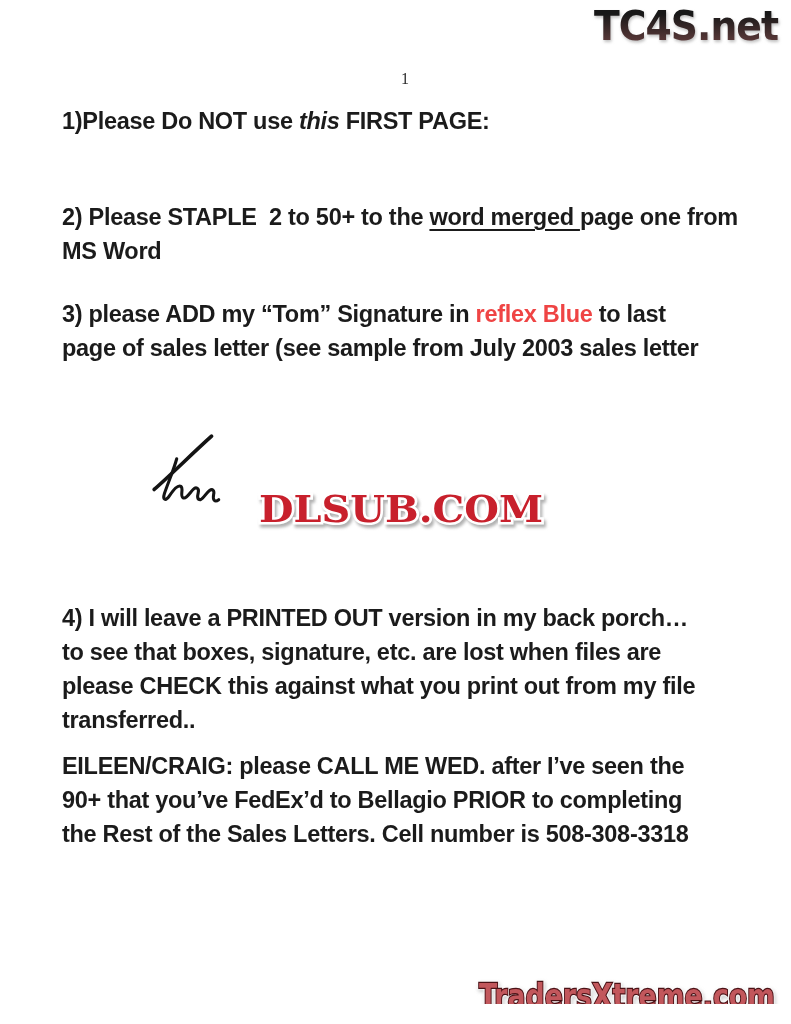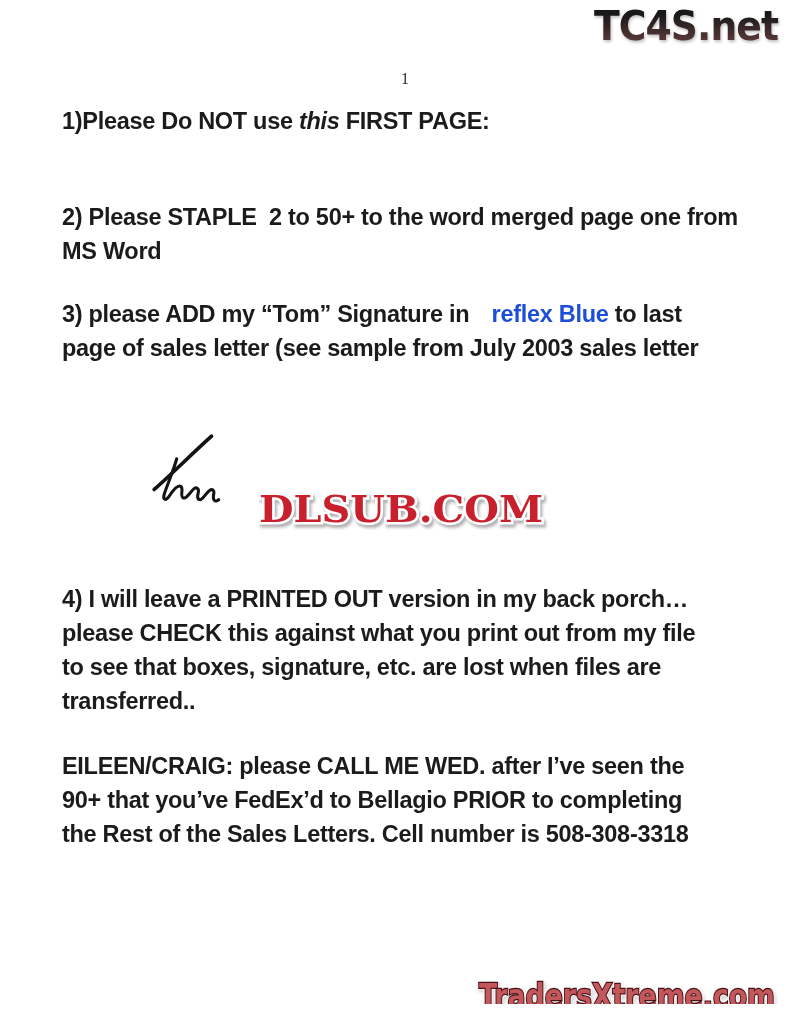--- a/index.html
+++ b/index.html
@@ -5,22 +5,22 @@
   html,body{margin:0;padding:0;background:#ffffff;}
   .page{position:relative;width:791px;height:1004px;background:#ffffff;overflow:hidden;
         font-family:"Liberation Sans",sans-serif;}
   .pagenum{position:absolute;left:401px;top:70px;font-family:"Liberation Serif",serif;
            font-size:16px;color:#2e2e2e;}
   .para{position:absolute;left:62px;color:#1b1b1b;font-weight:bold;font-size:23.5px;
         line-height:34px;letter-spacing:-0.3px;}
   .line{white-space:pre;}
   .emph{font-style:italic;text-underline-offset:4px;
         text-decoration-thickness:2px;}
-  .uline{text-underline-offset:4px;text-decoration-thickness:2px;margin-top:34px;}
-  .blue{color:#1d4ed8;margin-left:16px;}
+  .uline{text-decoration:underline;text-underline-offset:4px;text-decoration-thickness:2px;margin-top:34px;}
+  .blue{color:#ef4444;}
   .abs{position:absolute;}
   .tc4s{left:592px;top:2px;filter:drop-shadow(1px 2px 1.5px rgba(140,140,140,0.55));}
   .tc4s text{font-family:"DejaVu Sans",sans-serif;font-weight:bold;font-size:41px;
              letter-spacing:-1px;}
   .dlsub{left:250px;top:483px;filter:drop-shadow(2px 3px 1.5px rgba(125,125,125,0.6));}
   .dlsub text{font-family:"DejaVu Serif",serif;font-weight:bold;font-size:37px;
               fill:#c8202c;stroke:#ffffff;stroke-width:5px;paint-order:stroke;}
   .traders{left:473px;top:972px;
            filter:drop-shadow(0 0 1px #ffffff) drop-shadow(0 0 1px #ffffff)
                   drop-shadow(1px 2px 1.5px rgba(140,140,140,0.5));}
@@ -62,24 +62,24 @@
 
   <svg class="abs sig" width="84" height="84" viewBox="0 0 82 82">
     <path d="M8,60 C24,46 44,26 64,8" stroke-width="3.6"></path>
     <path d="M30,30 C27,41 21,55 18,64 C16,70 19,72 23,66 C27,60 31,55 34,57 C37,59 33,66 36,68 C39,70 43,63 46,60 C49,57 52,59 51,63 C50,67 50,70 53,70 C56,69 59,63 62,61 C65,59 67,61 66,65 C65,70 67,73 71,70" stroke-width="3"></path>
   </svg>
 
   <svg class="abs dlsub" width="305" height="54">
     <text x="9" y="39" textLength="284" lengthAdjust="spacingAndGlyphs">DLSUB.COM</text>
   </svg>
 
-  <div class="para" style="top:582px">
+  <div class="para" style="top:601px">
     <div class="line">4) I will leave a PRINTED OUT version in my back porch…</div>
+    <div class="line">to see that boxes, signature, etc. are lost when files are</div>
     <div class="line">please CHECK this against what you print out from my file</div>
-    <div class="line">to see that boxes, signature, etc. are lost when files are</div>
     <div class="line">transferred..</div>
   </div>
 
   <div class="para" style="top:749px">
     <div class="line">EILEEN/CRAIG: please CALL ME WED. after I’ve seen the</div>
     <div class="line">90+ that you’ve FedEx’d to Bellagio PRIOR to completing</div>
     <div class="line">the Rest of the Sales Letters. Cell number is 508-308-3318</div>
   </div>
 
   <svg class="abs traders" width="312" height="50">

